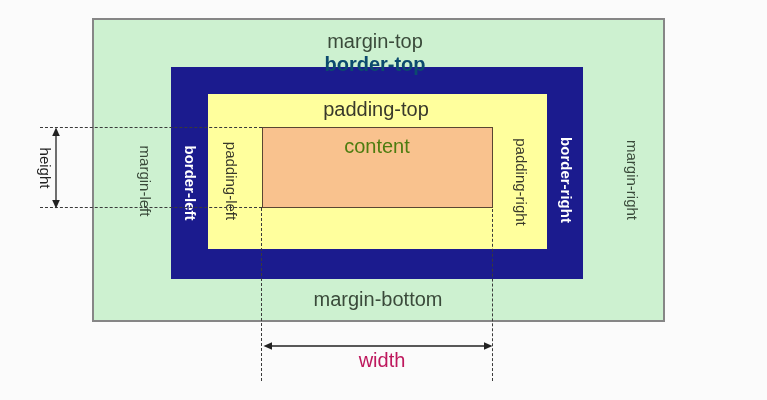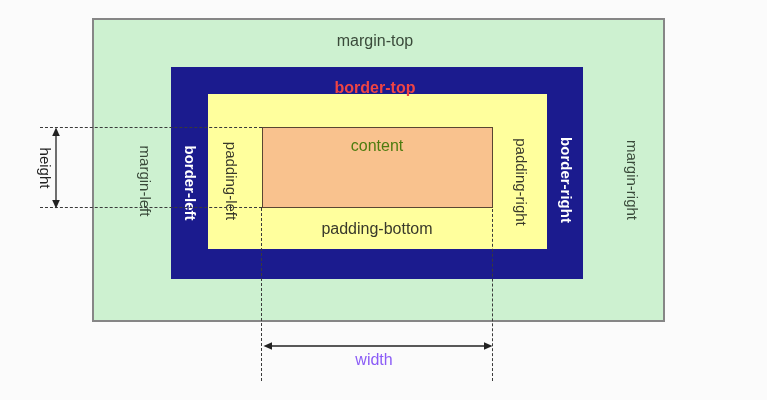--- a/index.html
+++ b/index.html
@@ -32,21 +32,21 @@
     left: 208px; top: 94px;
     width: 339px; height: 155px;
   }
   .content-box {
     left: 262px; top: 127px;
     width: 231px; height: 81px;
     border: 1px solid #5a4632;
   }
   .lbl {
     position: absolute;
-    font-size: 16px;
+    font-size: 20px;
     line-height: 1;
     white-space: nowrap;
     transform: translate(-50%, -50%);
     color: #333;
   }
   .lbl.v {
     writing-mode: vertical-rl;
     font-size: 15px;
   }
   .lbl.b {
@@ -63,23 +63,24 @@
 <body>
 
 <div class="stage">
 
   <div class="box margin-box" style="background-color: rgb(205, 241, 208);"></div>
   <div class="box border-box" style="background-color: rgb(27, 27, 142);"></div>
   <div class="box padding-box" style="background-color: rgb(255, 255, 157);"></div>
   <div class="box content-box" style="background-color: rgb(249, 194, 142);"></div>
 
   <div class="lbl" style="left: 375px; top: 41px; color: rgb(58, 74, 58);">margin-top</div>
-  <div class="lbl b" style="left: 375px; top: 88px; color: #ef4444;">border-top</div>
+  <div class="lbl b" style="left: 375px; top: 64px; color: #0c4a6e;">border-top</div>
+  <div class="lbl" style="left: 376px; top: 109px; color: rgb(57, 57, 43);">padding-top</div>
   <div class="lbl" style="left: 377px; top: 146px; color: #4d7c0f;">content</div>
-  <div class="lbl" style="left: 377px; top: 229px; color: rgb(57, 57, 43);">padding-bottom</div>
+  <div class="lbl" style="left: 378px; top: 299px; color: rgb(58, 74, 58);">margin-bottom</div>
 
   <div class="lbl v" style="left: 145px; top: 181px; color: rgb(58, 74, 58);">margin-left</div>
   <div class="lbl v b" style="left: 190px; top: 183px; color: rgb(255, 255, 255);">border-left</div>
   <div class="lbl v" style="left: 231px; top: 181px; color: rgb(57, 57, 43);">padding-left</div>
   <div class="lbl v" style="left: 521px; top: 182px; color: rgb(57, 57, 43);">padding-right</div>
   <div class="lbl v b" style="left: 566px; top: 180px; color: rgb(255, 255, 255);">border-right</div>
   <div class="lbl v" style="left: 632px; top: 180px; color: rgb(58, 74, 58);">margin-right</div>
 
   <div class="guide h" style="left:40px;  top:127px; width:222px;"></div>
   <div class="guide h" style="left:40px;  top:207px; width:222px;"></div>
@@ -92,15 +93,15 @@
     <polygon points="7,81.5 3.2,73 10.8,73" fill="#222222"></polygon>
   </svg>
 
   <svg class="arrow-svg" style="left:263px; top:340px;" width="230" height="12" viewBox="0 0 230 12">
     <line x1="4" y1="6" x2="226" y2="6" stroke="#222222" stroke-width="1.4"></line>
     <polygon points="0.5,6 9,2.3 9,9.7" fill="#222222"></polygon>
     <polygon points="229.5,6 221,2.3 221,9.7" fill="#222222"></polygon>
   </svg>
 
   <div class="lbl v" style="left:45px; top:168px; color:#222;">height</div>
-  <div class="lbl" style="left:374px; top:360px; color:#8b5cf6;">width</div>
+  <div class="lbl" style="left:382px; top:360px; color:#be185d;">width</div>
 
 </div>
 
 </body></html>

